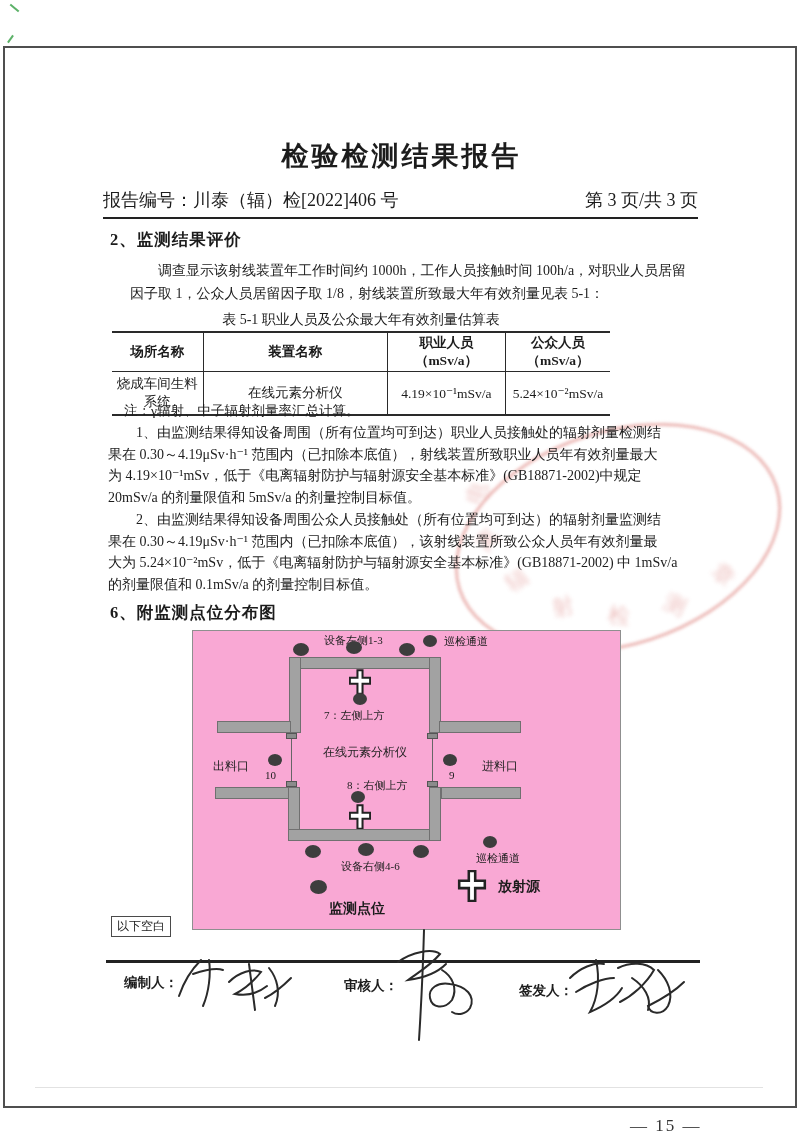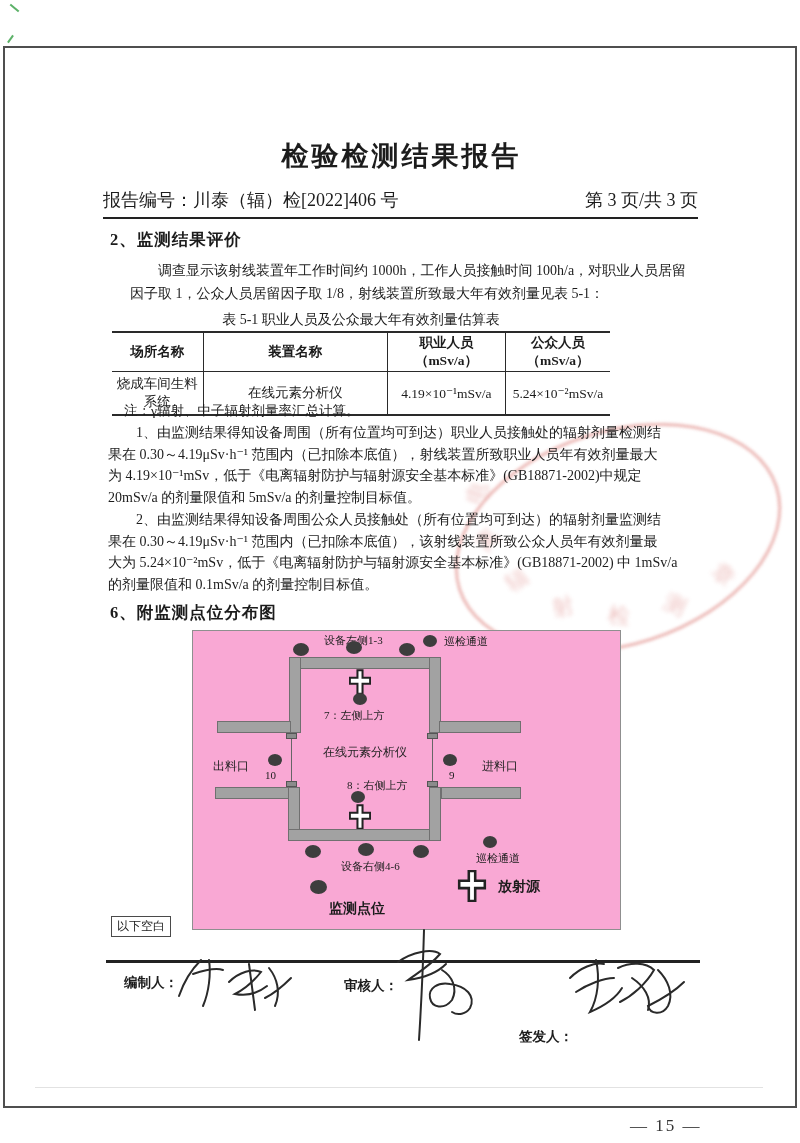--- a/index.html
+++ b/index.html
@@ -200,21 +200,21 @@
     <path d="M10 1 h6 v9 h9 v7 h-9 v12 h-6 v-12 h-9 v-7 h9 z" fill="#ffffff" stroke="#222" stroke-width="2.4"></path>
   </svg>
   <span class="legend-label" style="left:305px;top:247px;">放射源</span>
 </div>
 
 <div class="abs blank-box">以下空白</div>
 <div class="abs sig-rule"></div>
 
 <span class="abs sig-label" style="left:124px;top:974px;">编制人：</span>
 <span class="abs sig-label" style="left:344px;top:977px;">审核人：</span>
-<span class="abs sig-label" style="left:519px;top:982px;margin-top:46px;">签发人：</span>
+<span class="abs sig-label" style="left:519px;top:982px;">签发人：</span>
 
 <div class="abs sig" style="left:165px;top:948px;">
   <svg width="135" height="70" viewBox="0 0 135 70" fill="none" stroke="#2a2a2a" stroke-width="2" stroke-linecap="round">
     <path d="M14 48 C20 30 30 18 36 12"></path>
     <path d="M28 26 C40 22 52 20 58 22"></path>
     <path d="M44 12 C46 26 44 44 38 58"></path>
     <path d="M64 34 C74 24 88 20 96 24 C88 34 78 42 70 46 C80 48 92 46 102 38"></path>
     <path d="M84 16 L90 62"></path>
     <path d="M104 20 C112 30 116 44 110 58 M100 50 C108 46 118 38 126 30"></path>
   </svg>

